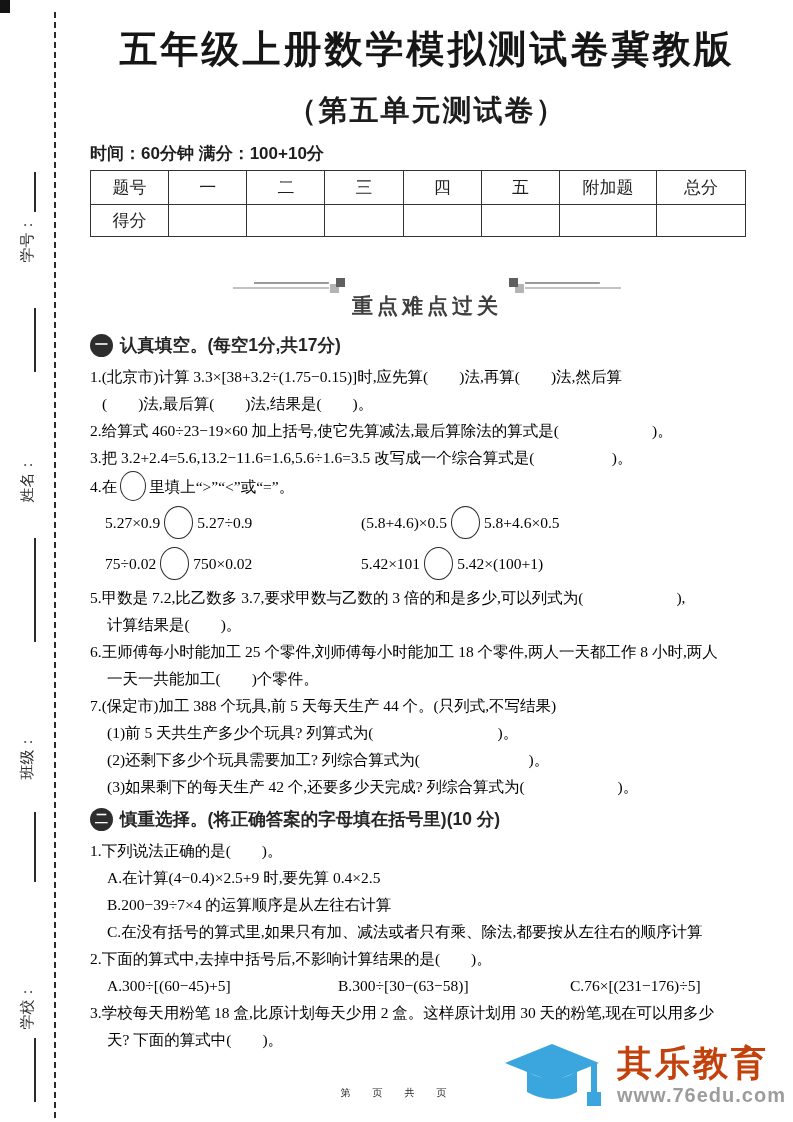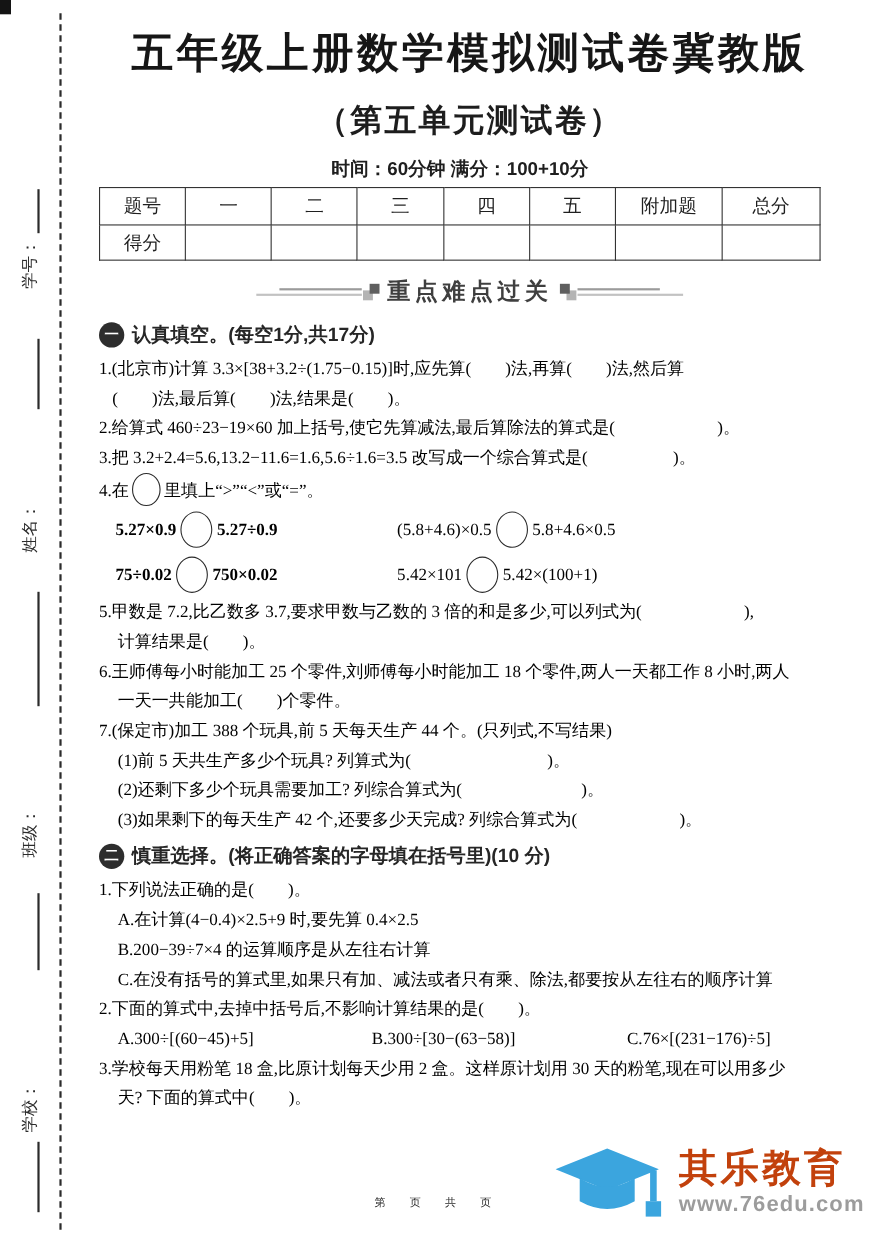--- a/index.html
+++ b/index.html
@@ -9,55 +9,55 @@
   .seal-line{position:absolute;left:54px;top:12px;height:1106px;width:0;border-left:2px dashed #2b2b2b;}
   .mlabel{position:absolute;left:1px;width:54px;height:20px;text-align:center;
           transform:rotate(-90deg);font-size:15px;color:#2b2b2b;white-space:nowrap;}
   .mline{position:absolute;left:34px;width:2px;background:#2b2b2b;}
 
   .content{position:absolute;left:90px;top:0;width:674px;}
   .title{margin:26px 0 0 0;text-align:center;font-family:"Liberation Sans",sans-serif;
          font-weight:700;font-size:38px;line-height:46px;letter-spacing:3px;color:#161616;}
   .subtitle{margin:20px 0 0 0;text-align:center;font-family:"Liberation Sans",sans-serif;
             font-weight:700;font-size:29px;line-height:36px;letter-spacing:2px;color:#1d1d1d;}
-  .time-info{margin-top:14px;text-align:center;padding-right:18px;
+  .time-info{margin-top:14px;text-align:left;padding-right:18px;
              font-family:"Liberation Sans",sans-serif;font-weight:700;font-size:17px;color:#1e1e1e;}
   table.score{margin-top:5px;border-collapse:collapse;table-layout:fixed;width:656px;}
   table.score td{border:1.6px solid #333;text-align:center;font-size:17px;color:#1f1f1f;
                  height:33px;padding:0;font-weight:500;}
   table.score tr.score-row td{height:31px;}
 
   .banner{margin-top:14px;display:flex;align-items:center;justify-content:center;gap:7px;}
   .banner .strokes{width:96px;height:9px;background:
       linear-gradient(#9b9b9b,#9b9b9b) right 0 top 1px/78% 2px no-repeat,
       linear-gradient(#c2c2c2,#c2c2c2) right 0 top 6px/100% 2px no-repeat;}
   .banner .strokes.r{background:
       linear-gradient(#9b9b9b,#9b9b9b) left 0 top 1px/78% 2px no-repeat,
       linear-gradient(#c2c2c2,#c2c2c2) left 0 top 6px/100% 2px no-repeat;}
   .banner .sq{width:9px;height:9px;background:#5f5f5f;margin-top:-6px;box-shadow:-6px 6px 0 #b4b4b4;}
   .banner .sq.r{box-shadow:6px 6px 0 #b4b4b4;}
   .banner .btext{font-family:"Liberation Sans",sans-serif;font-weight:700;font-size:21px;
-                 letter-spacing:4px;color:#3f3f3f;}
+                 letter-spacing:4px;color:#3f3f3f;margin-top:41px;}
 
   .sec-header{display:flex;align-items:center;gap:7px;margin-top:12px;height:26px;}
   .sec-icon{width:23px;height:23px;border-radius:50%;background:#2d2d2d;color:#fff;flex:0 0 23px;
             display:flex;align-items:center;justify-content:center;
             font-family:"Liberation Sans",sans-serif;font-size:13px;font-weight:700;}
   .sec-title{font-family:"Liberation Sans",sans-serif;font-weight:700;font-size:17.5px;color:#262626;}
 
   .body-block{margin-top:5px;font-size:15.5px;color:#000000;}
   .ln{height:27px;line-height:27px;white-space:nowrap;}
   .ln.q4{height:31px;line-height:31px;}
   .indent-sm{padding-left:12px;}
   .indent{padding-left:17px;}
   .circle{display:inline-block;width:24px;height:28px;border:1.5px solid #2b2b2b;
           border-radius:50%;vertical-align:-9px;margin:0 3px;background:#fff;}
   .cmp-row{display:flex;align-items:center;height:41px;padding-left:15px;white-space:nowrap;}
   .cmp-item{display:flex;align-items:center;}
-  .cmp-item.first{width:256px;font-weight:bold;}
+  .cmp-item.first{width:256px;}
   .cmp-row .circle{width:27px;height:31px;vertical-align:middle;margin:0 4px;}
   .opt-row{display:flex;height:27px;line-height:27px;padding-left:17px;white-space:nowrap;}
   .opt-row .o1{width:231px;}
   .opt-row .o2{width:232px;}
 
   .page-footer{position:absolute;left:0;width:793px;top:1086px;text-align:center;
                font-size:10px;letter-spacing:6px;color:#2b2b2b;}
   .logo{position:absolute;left:505px;top:1042px;display:flex;align-items:flex-start;}
   .logo-text{margin-left:4px;}
   .brand{font-family:"Liberation Sans",sans-serif;font-weight:700;font-size:35px;line-height:42px;

